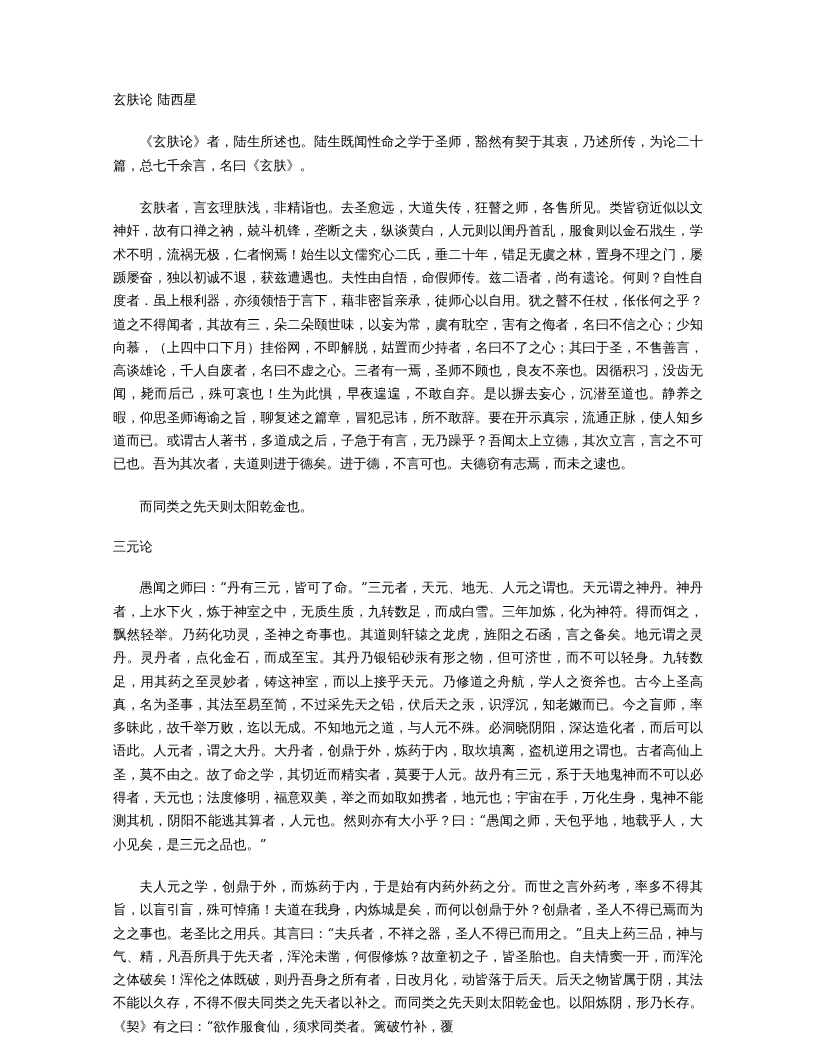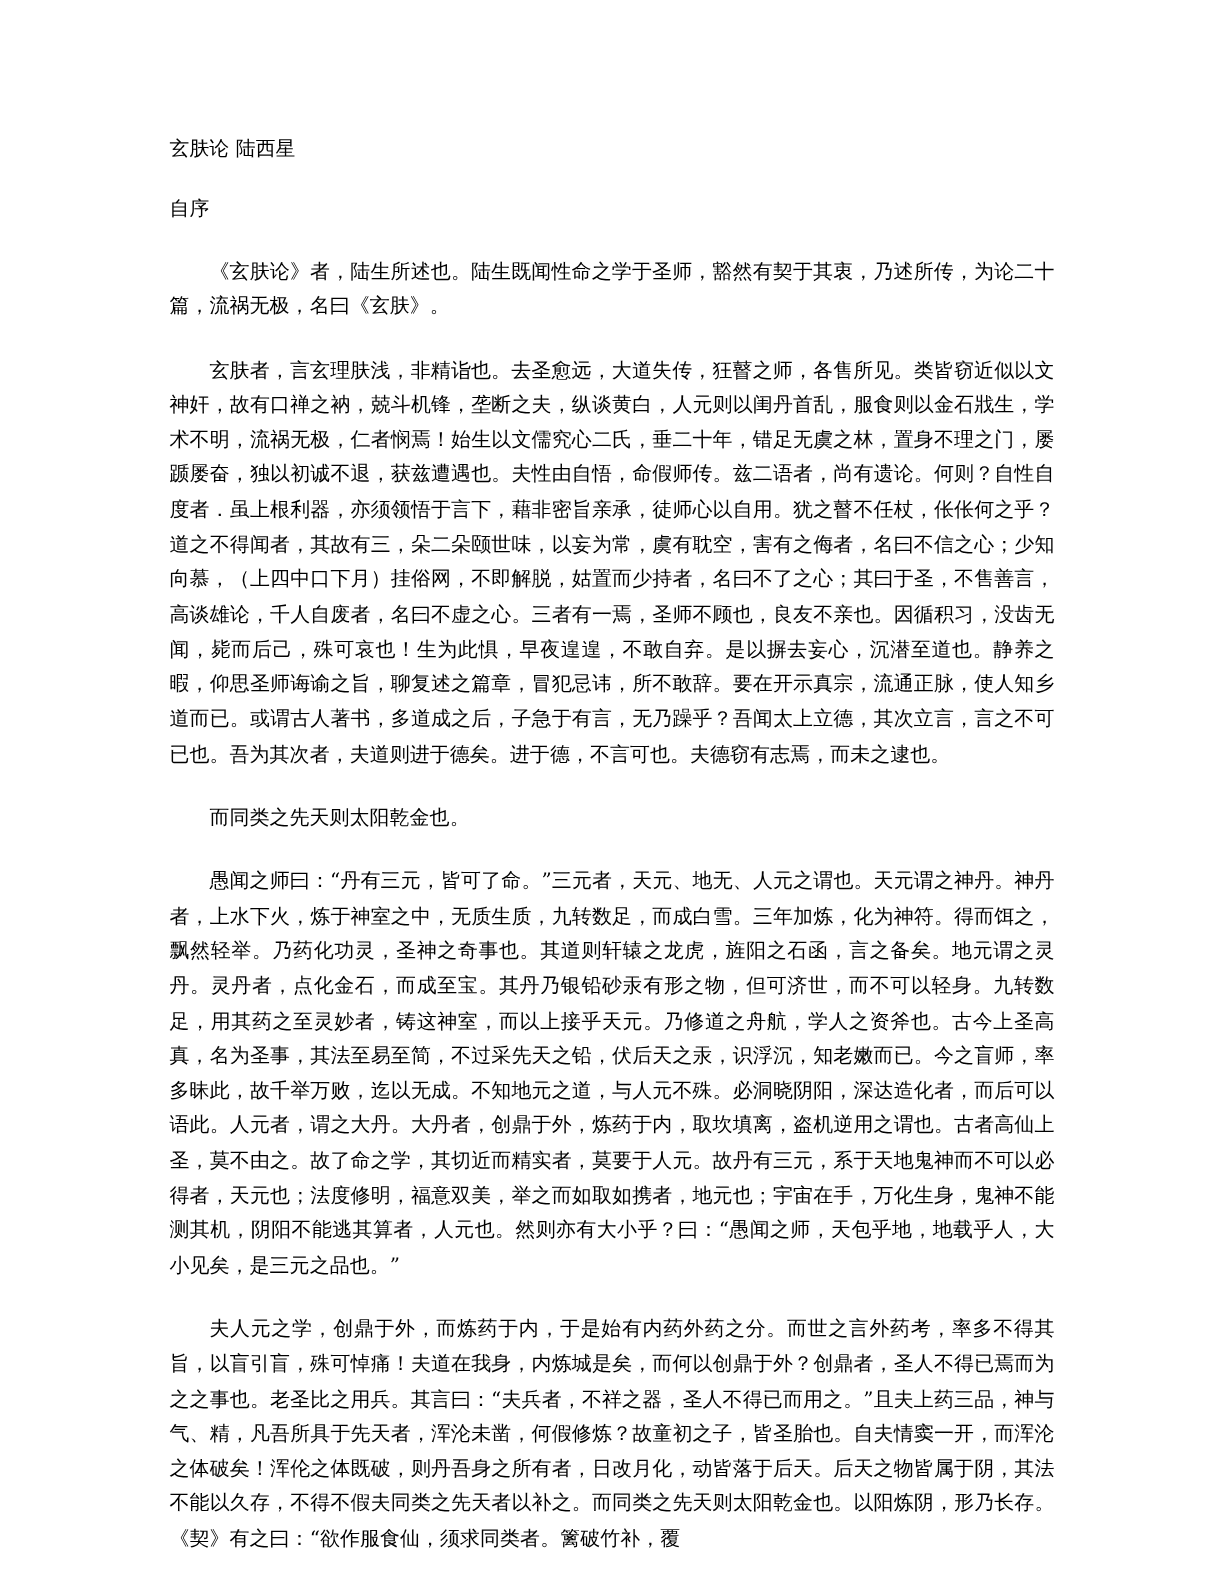--- a/index.html
+++ b/index.html
@@ -53,23 +53,23 @@
   }
 </style>
 </head>
 <body>
 
 <div class="page">
   <div class="content">
 
     <div class="doc-title">玄肤论 陆西星</div>
 
-    <div class="heading">自序</div>
-    <p class="para">《玄肤论》者，陆生所述也。陆生既闻性命之学于圣师，豁然有契于其衷，乃述所传，为论二十篇，流祸无极，名曰《玄肤》。</p>
+    <p class="para">《玄肤论》者，陆生所述也。陆生既闻性命之学于圣师，豁然有契于其衷，乃述所传，为论二十篇，总七千余言，名曰《玄肤》。</p>
     <p class="para">玄肤者，言玄理肤浅，非精诣也。去圣愈远，大道失传，狂瞽之师，各售所见。类皆窃近似以文神奸，故有口禅之衲，兢斗机锋，垄断之夫，纵谈黄白，人元则以闺丹首乱，服食则以金石戕生，学术不明，流祸无极，仁者悯焉！始生以文儒究心二氏，垂二十年，错足无虞之林，置身不理之门，屡踬屡奋，独以初诚不退，获兹遭遇也。夫性由自悟，命假师传。兹二语者，尚有遗论。何则？自性自度者．虽上根利器，亦须领悟于言下，藉非密旨亲承，徒师心以自用。犹之瞽不任杖，伥伥何之乎？道之不得闻者，其故有三，朵二朵颐世味，以妄为常，虞有耽空，害有之侮者，名曰不信之心；少知向慕，（上四中口下月）挂俗网，不即解脱，姑置而少持者，名曰不了之心；其曰于圣，不售善言，高谈雄论，千人自废者，名曰不虚之心。三者有一焉，圣师不顾也，良友不亲也。因循积习，没齿无闻，毙而后己，殊可哀也！生为此惧，早夜遑遑，不敢自弃。是以摒去妄心，沉潜至道也。静养之暇，仰思圣师诲谕之旨，聊复述之篇章，冒犯忌讳，所不敢辞。要在开示真宗，流通正脉，使人知乡道而已。或谓古人著书，多道成之后，子急于有言，无乃躁乎？吾闻太上立德，其次立言，言之不可已也。吾为其次者，夫道则进于德矣。进于德，不言可也。夫德窃有志焉，而未之逮也。</p>
     <p class="para">而同类之先天则太阳乾金也。</p>
 
+    <div class="heading">三元论</div>
     <p class="para">愚闻之师曰：“丹有三元，皆可了命。”三元者，天元、地无、人元之谓也。天元谓之神丹。神丹者，上水下火，炼于神室之中，无质生质，九转数足，而成白雪。三年加炼，化为神符。得而饵之，飘然轻举。乃药化功灵，圣神之奇事也。其道则轩辕之龙虎，旌阳之石函，言之备矣。地元谓之灵丹。灵丹者，点化金石，而成至宝。其丹乃银铅砂汞有形之物，但可济世，而不可以轻身。九转数足，用其药之至灵妙者，铸这神室，而以上接乎天元。乃修道之舟航，学人之资斧也。古今上圣高真，名为圣事，其法至易至简，不过采先天之铅，伏后天之汞，识浮沉，知老嫩而已。今之盲师，率多昧此，故千举万败，迄以无成。不知地元之道，与人元不殊。必洞晓阴阳，深达造化者，而后可以语此。人元者，谓之大丹。大丹者，创鼎于外，炼药于内，取坎填离，盗机逆用之谓也。古者高仙上圣，莫不由之。故了命之学，其切近而精实者，莫要于人元。故丹有三元，系于天地鬼神而不可以必得者，天元也；法度修明，福意双美，举之而如取如携者，地元也；宇宙在手，万化生身，鬼神不能测其机，阴阳不能逃其算者，人元也。然则亦有大小乎？曰：“愚闻之师，天包乎地，地载乎人，大小见矣，是三元之品也。”</p>
 
     <p class="para">夫人元之学，创鼎于外，而炼药于内，于是始有内药外药之分。而世之言外药考，率多不得其旨，以盲引盲，殊可悼痛！夫道在我身，内炼城是矣，而何以创鼎于外？创鼎者，圣人不得已焉而为之之事也。老圣比之用兵。其言曰：“夫兵者，不祥之器，圣人不得已而用之。”且夫上药三品，神与气、精，凡吾所具于先天者，浑沦未凿，何假修炼？故童初之子，皆圣胎也。自夫情窦一开，而浑沦之体破矣！浑伦之体既破，则丹吾身之所有者，日改月化，动皆落于后天。后天之物皆属于阴，其法不能以久存，不得不假夫同类之先天者以补之。而同类之先天则太阳乾金也。以阳炼阴，形乃长存。《契》有之曰：“欲作服食仙，须求同类者。篱破竹补，覆</p>
 
   </div>
 </div>
 
 </body></html>

